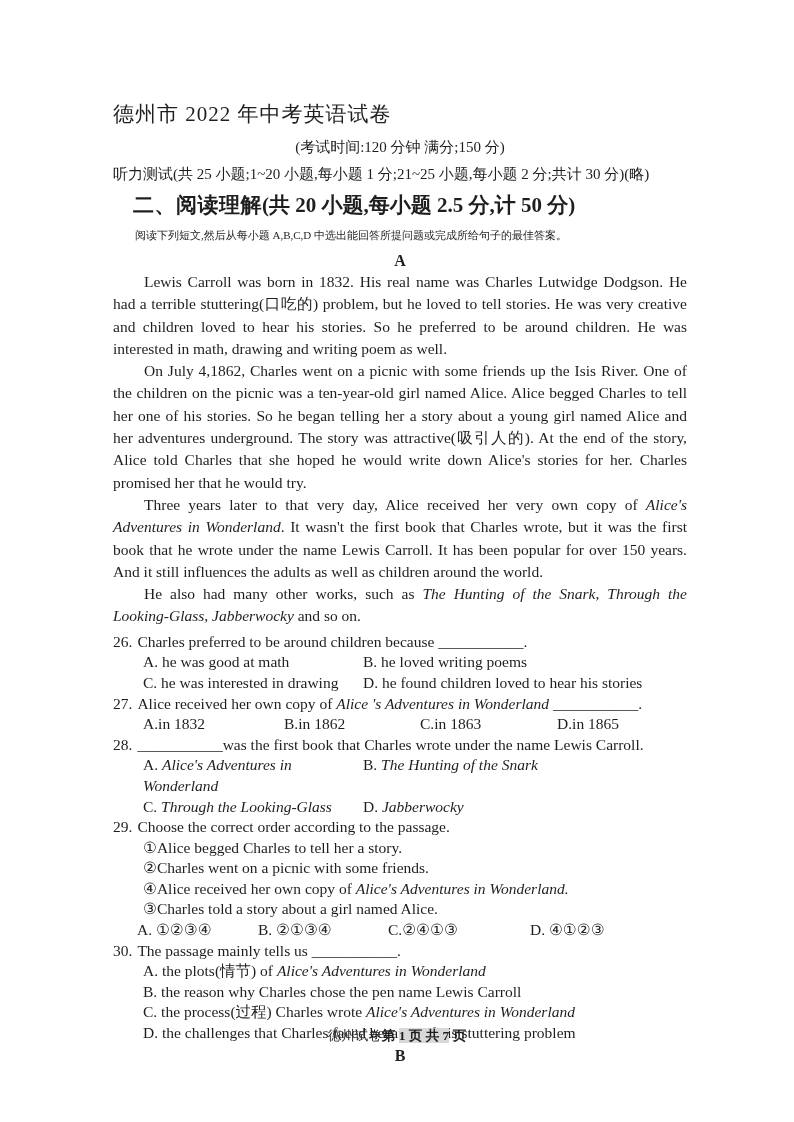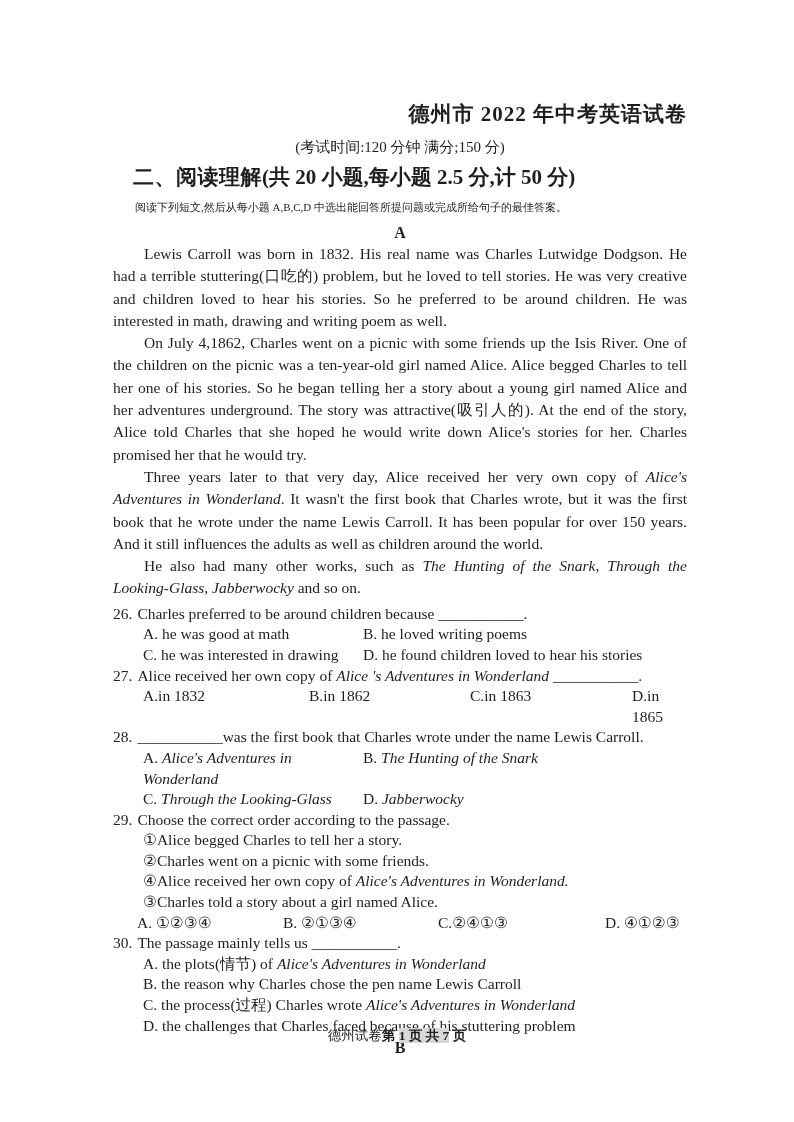--- a/index.html
+++ b/index.html
@@ -11,22 +11,22 @@
     color:#1e1e1e;
     font-family:"Liberation Serif", serif;
     overflow:hidden;
   }
   .content {
     position:absolute; left:113px; top:0;
     width:574px;
     padding-top:101px;
   }
   .exam-title {
-    text-align:right;
-    font-size:21px; font-weight:bold;
+    text-align:left;
+    font-size:21px; font-weight:normal;
     line-height:27px;
     letter-spacing:1px;
   }
   .exam-info {
     margin-top:9px;
     text-align:center;
     font-size:15px; line-height:20px;
   }
   .listening-note {
     margin-top:7px;
@@ -62,21 +62,20 @@
   .q-num { margin-right:5px; }
   .opts-2col {
     padding-left:30px;
     display:grid;
     grid-template-columns:220px auto;
   }
   .opts-4col {
     padding-left:30px;
     display:grid;
     grid-template-columns:141px 136px 137px auto;
-    gap:25px;
   }
   .opts-4col.seq {
     padding-left:24px;
     grid-template-columns:121px 130px 142px auto;
   }
   .opts-rows > div, .seq-items > div { padding-left:30px; }
   .it { font-style:italic; }
   .label-b { margin-top:2px; }
   .footer {
     position:absolute; left:0; top:1026px;
@@ -92,20 +91,21 @@
 </head>
 <body>
 
 <div class="page">
   <div class="content">
 
     <div class="exam-title">德州市 2022 年中考英语试卷</div>
 
     <div class="exam-info">(考试时间:120 分钟  满分;150 分)</div>
 
+    <div class="listening-note">听力测试(共 25 小题;1~20 小题,每小题 1 分;21~25 小题,每小题 2 分;共计 30 分)(略)</div>
 
     <div class="section-title"><span class="main">二、阅读理解</span><span>(共 20 小题,每小题 2.5 分,计 50 分)</span></div>
 
     <div class="instructions">阅读下列短文,然后从每小题 A,B,C,D 中选出能回答所提问题或完成所给句子的最佳答案。</div>
 
     <div class="passage-label">A</div>
 
     <div class="passage">
       <p><span>Lewis Carroll was born in 1832. His real name was Charles Lutwidge Dodgson. He had a terrible stuttering(口吃的) problem, but he loved to tell stories. He was very creative and children loved to hear his stories. So he preferred to be around children. He was interested in math, drawing and writing poem as well.</span></p>
       <p><span>On July 4,1862, Charles went on a picnic with some friends up the Isis River. One of the children on the picnic was a ten-year-old girl named Alice. Alice begged Charles to tell her one of his stories. So he began telling her a story about a young girl named Alice and her adventures underground. The story was attractive(吸引人的). At the end of the story, Alice told Charles that she hoped he would write down Alice's stories for her. Charles promised her that he would try.</span></p>

